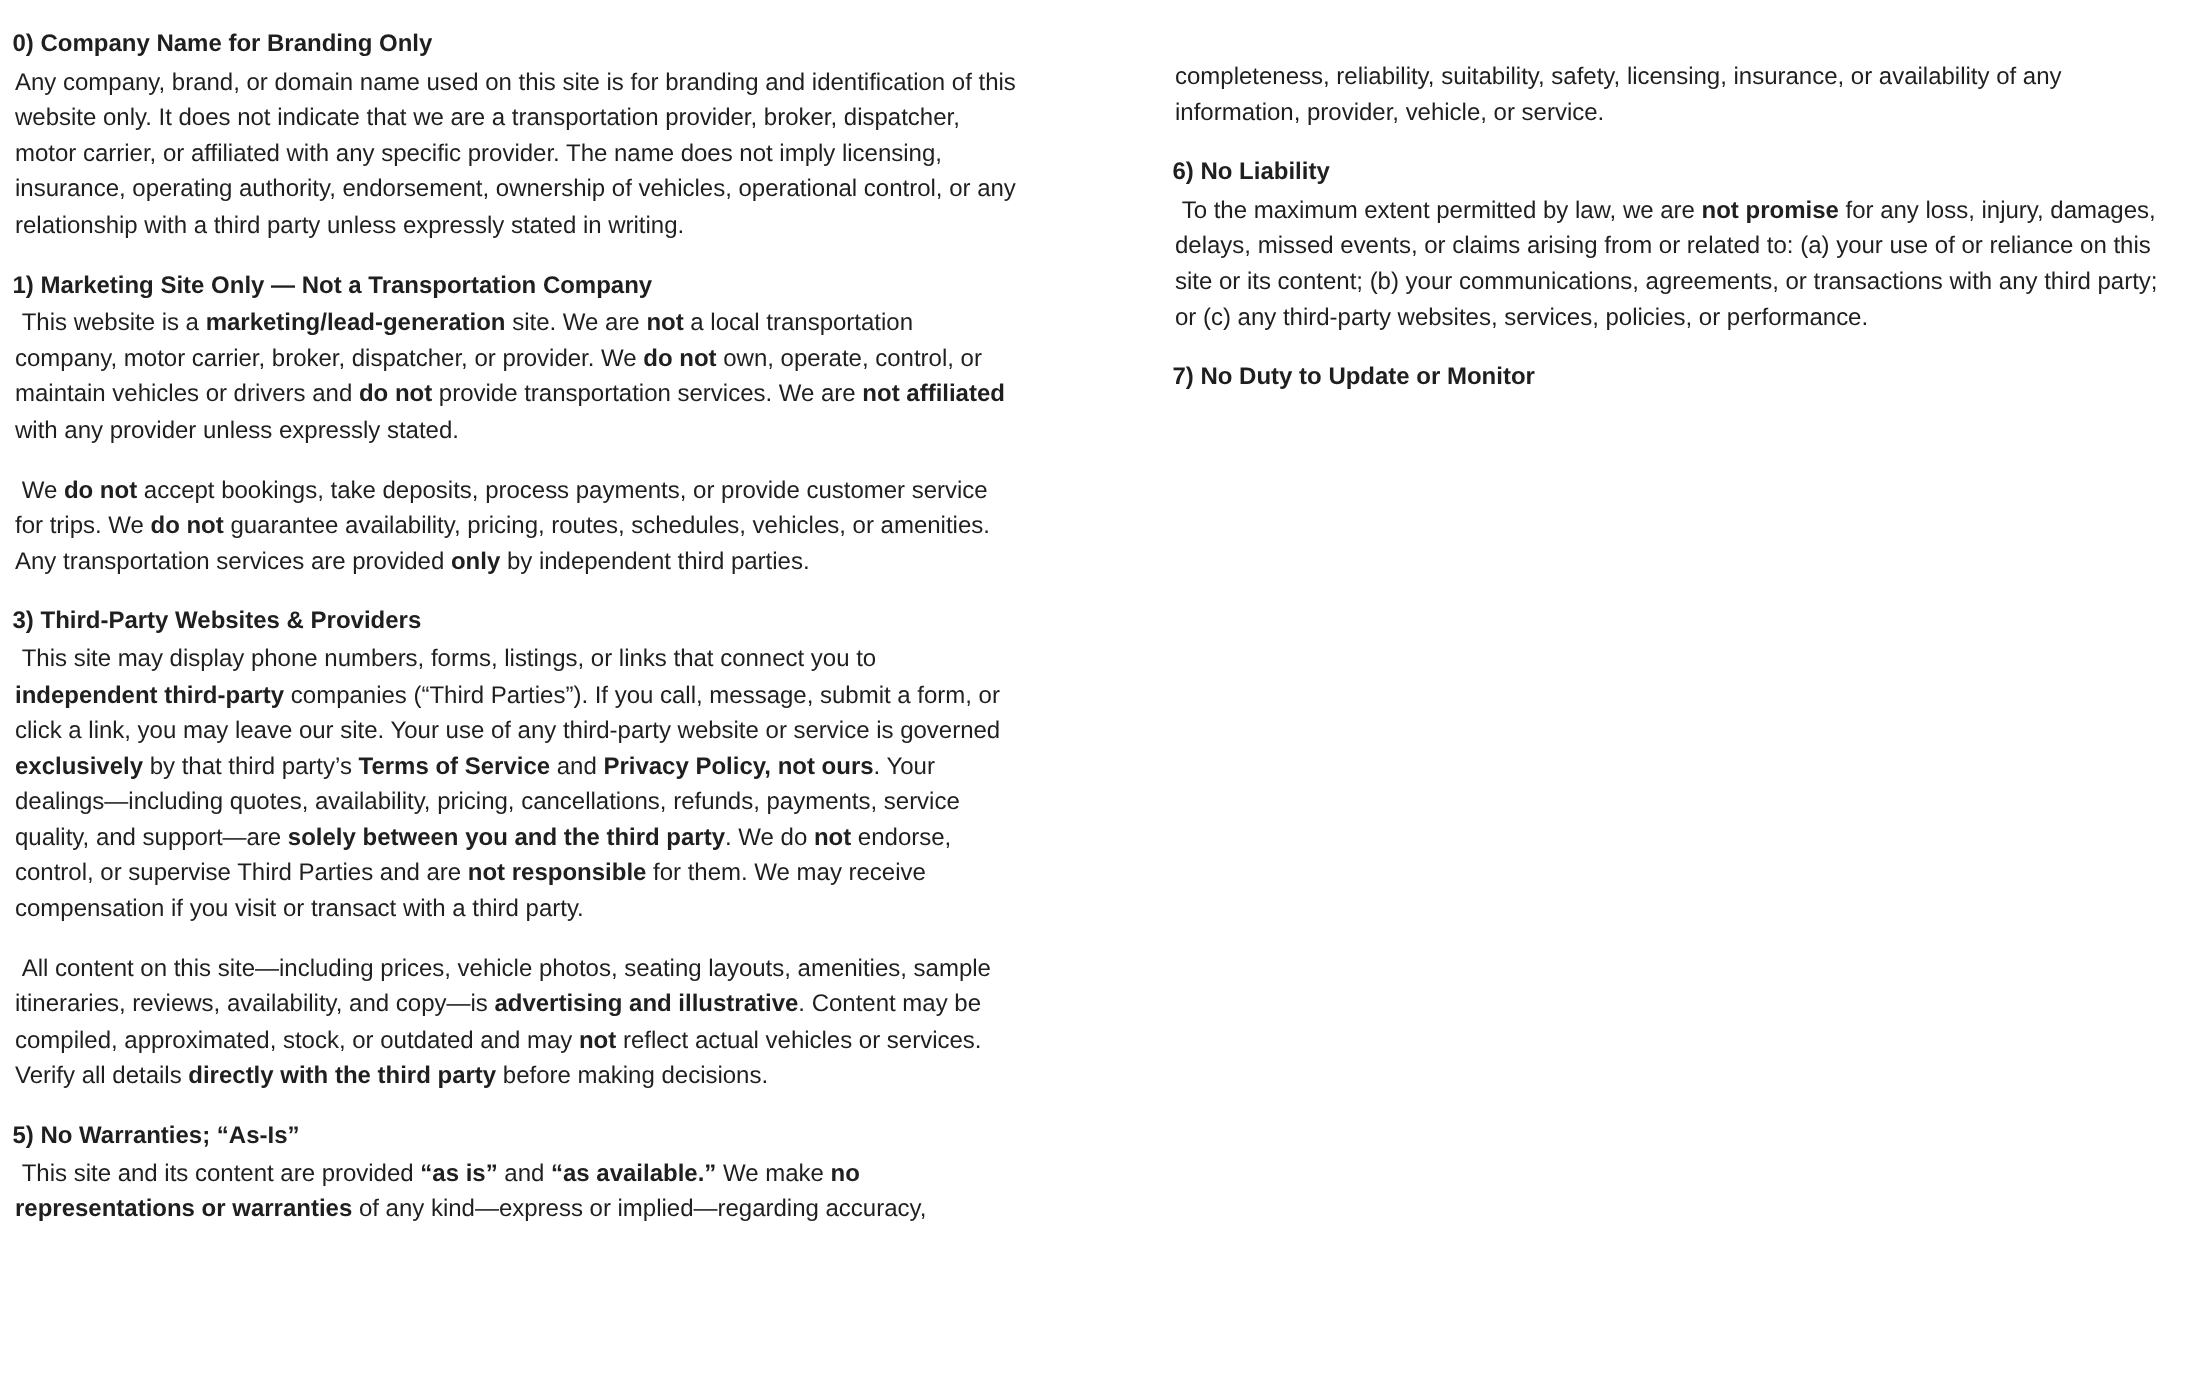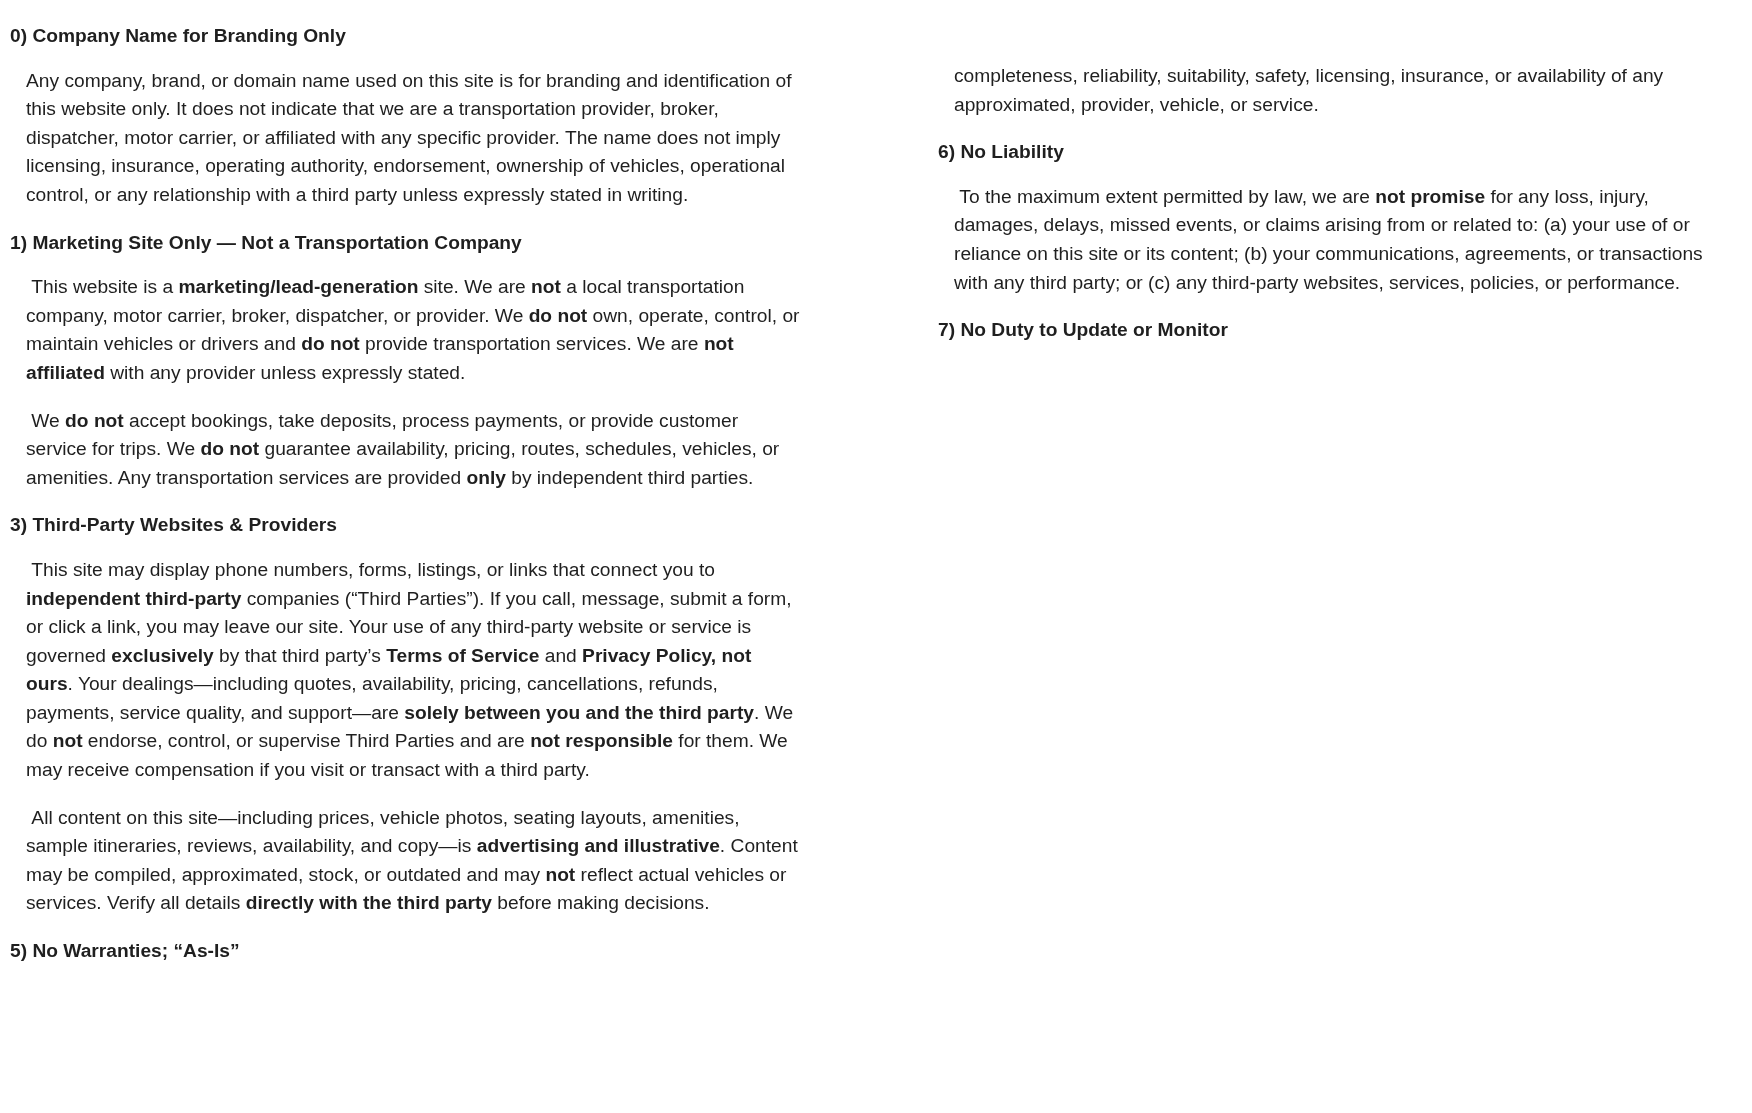--- a/index.html
+++ b/index.html
@@ -33,21 +33,21 @@
     margin: 0 0 19px 0;
   }
   section.disclaimer-section h2 {
     font-size: inherit;
     line-height: inherit;
     font-weight: 700;
     margin: 0;
     padding: 0;
   }
   section.disclaimer-section p {
-    margin: 16px;
+    margin: 2px;
     padding: 0;
     white-space: pre-wrap;
   }
   section.disclaimer-section b {
     font-weight: 700;
   }
 </style>
 </head>
 <body style="background: rgb(255, 255, 255); color: rgb(31, 31, 31);">
 
@@ -66,25 +66,26 @@
       </section>
       <section class="disclaimer-section">
         <h2>3) Third-Party Websites &amp; Providers</h2>
         <p><span> This site may display phone numbers, forms, listings, or links that connect you to </span><b>independent third-party</b><span> companies (“Third Parties”). If you call, message, submit a form, or click a link, you may leave our site. Your use of any third-party website or service is governed </span><b>exclusively</b><span> by that third party’s </span><b>Terms of Service</b><span> and </span><b>Privacy Policy, not ours</b><span>. Your dealings—including quotes, availability, pricing, cancellations, refunds, payments, service quality, and support—are </span><b>solely between you and the third party</b><span>. We do </span><b>not</b><span> endorse, control, or supervise Third Parties and are </span><b>not responsible</b><span> for them. We may receive compensation if you visit or transact with a third party.</span></p>
       </section>
       <section class="disclaimer-section">
         <p><span> All content on this site—including prices, vehicle photos, seating layouts, amenities, sample itineraries, reviews, availability, and copy—is </span><b>advertising and illustrative</b><span>. Content may be compiled, approximated, stock, or outdated and may </span><b>not</b><span> reflect actual vehicles or services. Verify all details </span><b>directly with the third party</b><span> before making decisions.</span></p>
       </section>
       <section class="disclaimer-section">
         <h2>5) No Warranties; “As-Is”</h2>
+        <p><span> This site and its content are provided </span><b>“as is”</b><span> and </span><b>“as available.”</b><span> We make </span><b>no representations or warranties</b><span> of any kind—express or implied—regarding accuracy,</span></p>
       </section>
     </div>
   <div class="col col-right">
       <section class="disclaimer-section">
-        <p><span>completeness, reliability, suitability, safety, licensing, insurance, or availability of any approximated, provider, vehicle, or service.</span></p>
+        <p><span>completeness, reliability, suitability, safety, licensing, insurance, or availability of any information, provider, vehicle, or service.</span></p>
       </section>
       <section class="disclaimer-section">
         <h2>6) No Liability</h2>
         <p><span> To the maximum extent permitted by law, we are </span><b>not promise</b><span> for any loss, injury, damages, delays, missed events, or claims arising from or related to: (a) your use of or reliance on this site or its content; (b) your communications, agreements, or transactions with any third party; or (c) any third-party websites, services, policies, or performance.</span></p>
       </section>
       <section class="disclaimer-section">
         <h2>7) No Duty to Update or Monitor</h2>
       </section>
     </div>
 </div>

